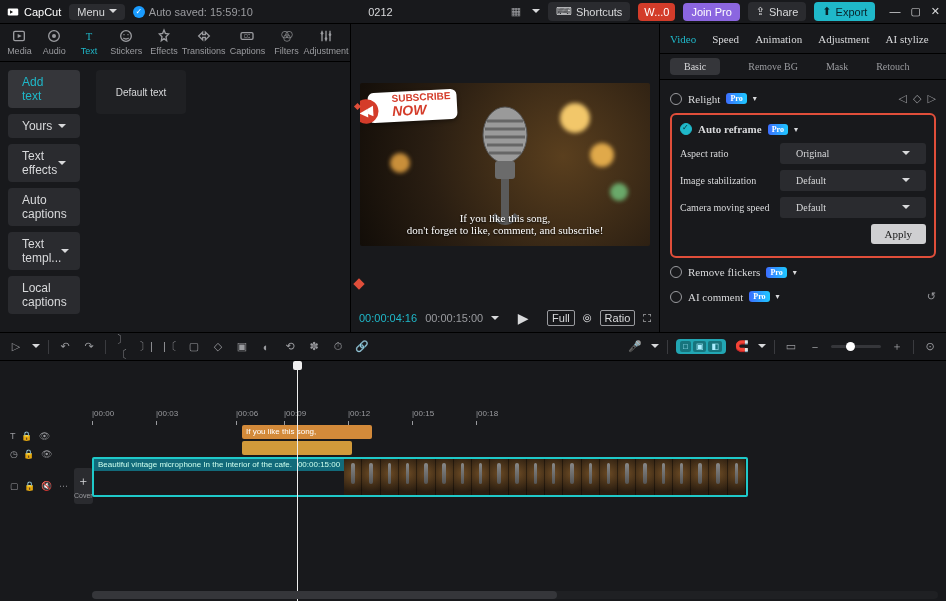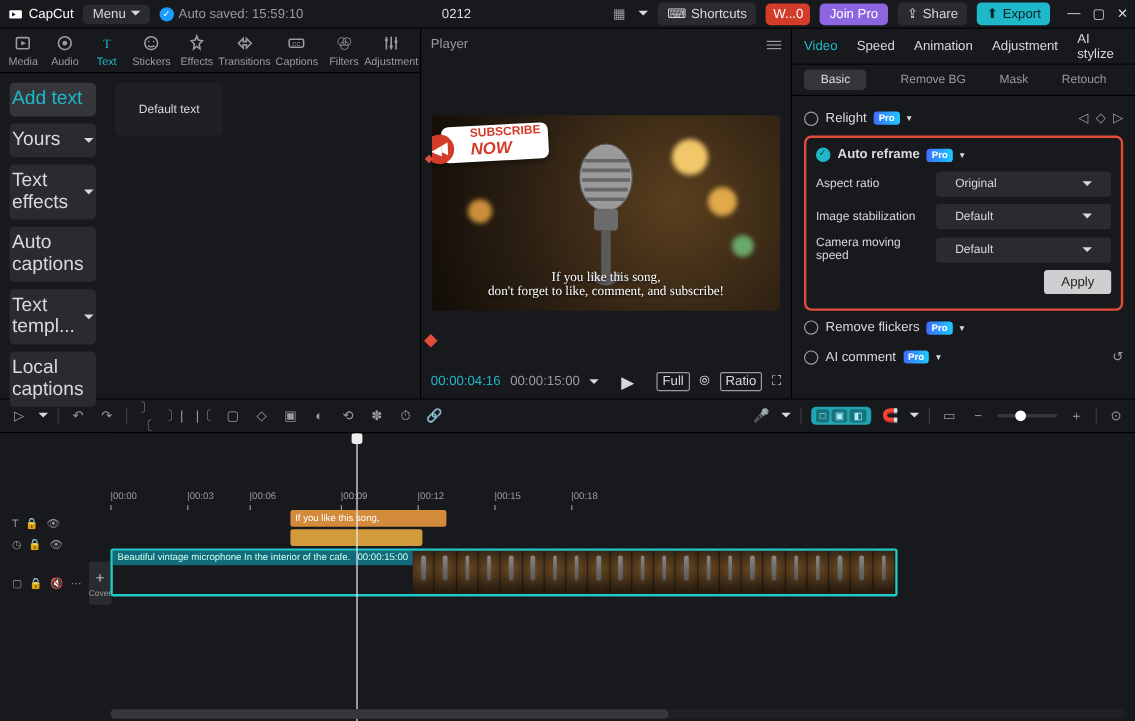--- a/index.html
+++ b/index.html
@@ -26,30 +26,30 @@
   .tb-btn{background:var(--bg3);color:var(--txt);padding:3px 8px;border-radius:4px;cursor:pointer;display:flex;align-items:center;gap:4px;}
   .btn-export{background:var(--accent);color:#08232a;}
   .btn-joinpro{background:var(--purple);color:#fff;}
   .user-badge{background:#d33c2a;color:#fff;padding:3px 6px;border-radius:4px;}
   .win-ctrl{display:flex;gap:10px;margin-left:6px;color:var(--txt);}
 
   
   .main{display:flex;height:309px;border-bottom:1px solid #000;}
   .panel-left{width:350px;background:var(--bg1);display:flex;flex-direction:column;}
   .panel-mid{width:310px;background:var(--bg1);border-left:1px solid #000;border-right:1px solid #000;display:flex;flex-direction:column;}
-  .panel-right{flex:1;background:var(--bg1);display:flex;flex-direction:column;overflow:hidden;}
+  .panel-right{flex:1;background:var(--bg1);display:flex;flex-direction:column;overflow:hidden;font-family:Liberation Serif, serif;}
 
   
   .ribbon{height:38px;display:flex;gap:8px;padding:4px 6px;border-bottom:1px solid #000;}
   .rib-item{display:flex;flex-direction:column;align-items:center;gap:2px;color:var(--txt2);cursor:pointer;font-size:9px;width:36px;}
   .rib-item.active{color:var(--accent);}
   .rib-item svg{width:16px;height:16px;}
   .sub-panel{display:flex;flex:1;}
   .sub-sidebar{width:88px;padding:8px;display:flex;flex-direction:column;gap:6px;}
-  .sub-side-btn{background:var(--bg3);color:var(--txt);padding:5px 2px;border-radius:4px;cursor:pointer;display:flex;justify-content:space-between;align-items:center;font-size:16px;}
+  .sub-side-btn{background:var(--bg3);color:var(--txt);padding:5px 14px;border-radius:4px;cursor:pointer;display:flex;justify-content:space-between;align-items:center;font-size:12px;}
   .sub-side-btn.active{background:var(--bg4);color:var(--accent);}
   .thumb-area{flex:1;padding:8px;}
   .thumb{width:90px;height:44px;background:var(--bg2);border-radius:4px;display:flex;align-items:center;justify-content:center;color:var(--txt);cursor:pointer;font-size:10px;}
 
   
   .player-header{height:26px;display:flex;align-items:center;justify-content:space-between;padding:0 8px;color:var(--txt2);}
   .burger{display:flex;flex-direction:column;gap:2px;cursor:pointer;}
   .burger span{width:12px;height:1px;background:var(--txt2);}
   .player-body{flex:1;display:flex;align-items:center;justify-content:center;position:relative;}
   .video-frame{width:290px;height:163px;position:relative;overflow:hidden;border-radius:2px;background:radial-gradient(circle at 70% 45%, #5a3f1e 0%, #2a1e12 60%, #120d08 100%);}
@@ -259,28 +259,20 @@
           </div>
         <div class="sub-side-btn">Local captions</div>
       </div>
       <div class="thumb-area">
         <div class="thumb">Default text</div>
       </div>
     </div>
   </div>
 
   <div class="panel-mid">
-    <div class="player-header">
-      <span>Player</span>
-      <div class="burger">
-          <span></span>
-          <span></span>
-          <span></span>
-        </div>
-    </div>
     <div class="player-body" style="position:relative">
       <div class="video-frame">
         <div class="bokeh" style="width:30px;height:30px;background:#f2c76a;left:200px;top:20px"></div>
         <div class="bokeh" style="width:24px;height:24px;background:#e0a94a;left:230px;top:60px"></div>
         <div class="bokeh" style="width:20px;height:20px;background:#c98f3a;left:30px;top:70px"></div>
         <div class="bokeh" style="width:18px;height:18px;background:#6aa96a;left:250px;top:100px"></div>
         <div class="mic">
           <svg viewBox="0 0 80 130">
               <ellipse cx="40" cy="30" rx="22" ry="28" fill="#9a9a9a" stroke="#555" stroke-width="1"></ellipse>
             <path d="M22 16h36M20 24h40M20 32h40M22 40h36M24 48h32" stroke="#666" stroke-width="3" fill="none"></path>
@@ -460,21 +452,21 @@
         <div class="cover-cell">
             <span class="plus">＋</span>
             <span class="lbl">Cover</span>
           </div>
       </div>
     </div>
     <div class="tl-tracks">
       <div class="ruler" id="ruler">
           <div class="ruler-mark" style="left: 0px;">|00:00</div>
           <div class="ruler-mark" style="left: 64px;">|00:03</div>
-          <div class="ruler-mark" style="left: 116px;">|00:06</div>
+          <div class="ruler-mark" style="left: 144px;">|00:06</div>
           <div class="ruler-mark" style="left: 192px;">|00:09</div>
           <div class="ruler-mark" style="left: 256px;">|00:12</div>
           <div class="ruler-mark" style="left: 320px;">|00:15</div>
           <div class="ruler-mark" style="left: 384px;">|00:18</div>
         </div>
 
       <div class="track track-text" id="text-clip" style="left: 150px; width: 130px;"><span>If you like this song,</span></div>
       <div class="track track-audio" id="audio-clip" style="left: 150px; width: 110px;"></div>
 
       <div class="clip" id="video-clip" style="left: 0px; width: 656px;">

